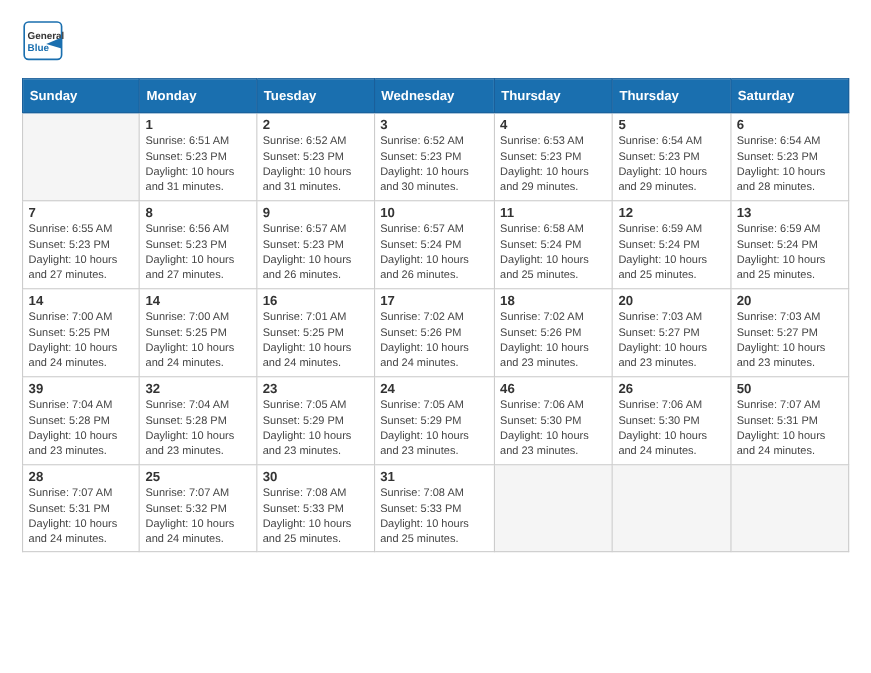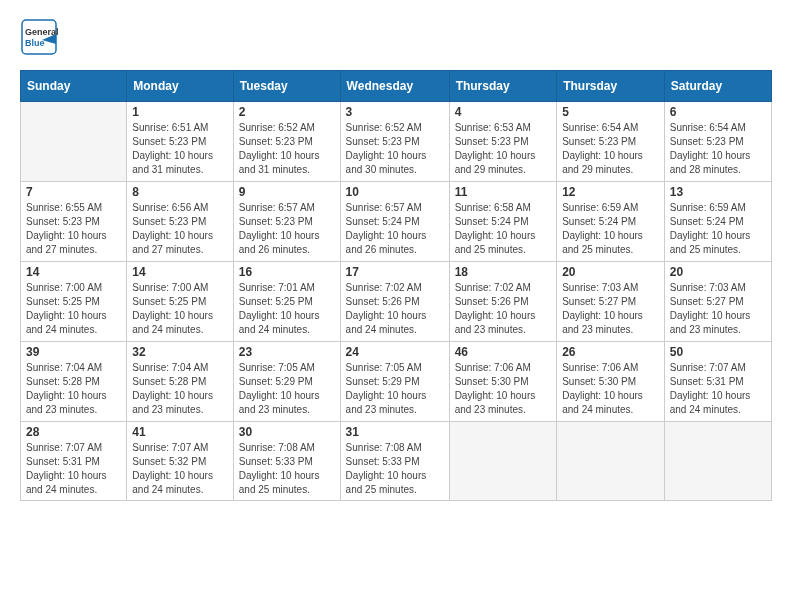--- a/index.html
+++ b/index.html
@@ -234,21 +234,21 @@
             <span class="day-number">50</span>
             <div class="day-info">Sunrise: 7:07 AM<br>Sunset: 5:31 PM<br>Daylight: 10 hours and 24 minutes.</div>
           </td>
         </tr>
         <tr class="last-row">
           <td>
             <span class="day-number">28</span>
             <div class="day-info">Sunrise: 7:07 AM<br>Sunset: 5:31 PM<br>Daylight: 10 hours and 24 minutes.</div>
           </td>
           <td>
-            <span class="day-number">41</span>
+            <span class="day-number">25</span>
             <div class="day-info">Sunrise: 7:07 AM<br>Sunset: 5:32 PM<br>Daylight: 10 hours and 24 minutes.</div>
           </td>
           <td>
             <span class="day-number">30</span>
             <div class="day-info">Sunrise: 7:08 AM<br>Sunset: 5:33 PM<br>Daylight: 10 hours and 25 minutes.</div>
           </td>
           <td>
             <span class="day-number">31</span>
             <div class="day-info">Sunrise: 7:08 AM<br>Sunset: 5:33 PM<br>Daylight: 10 hours and 25 minutes.</div>
           </td>

